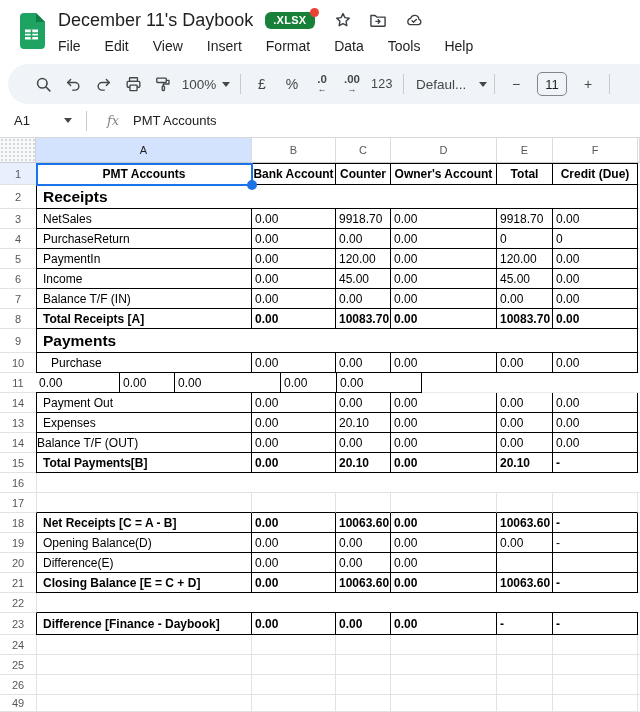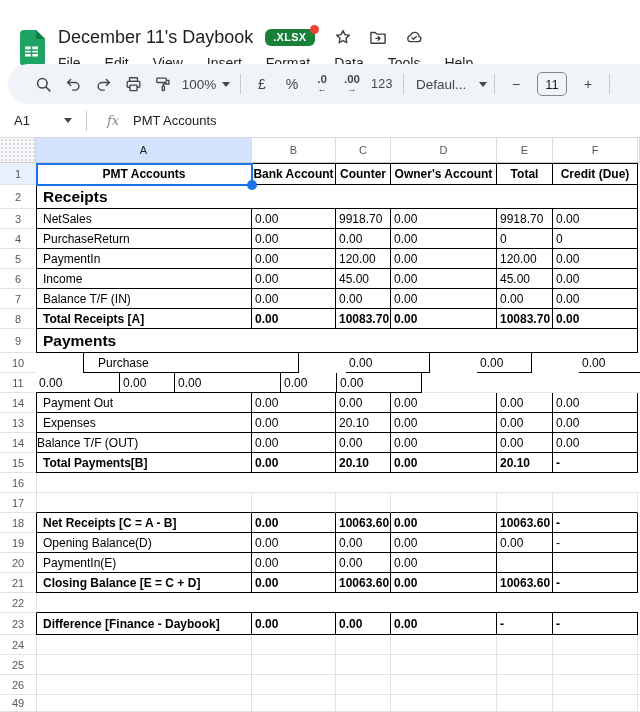--- a/index.html
+++ b/index.html
@@ -1,20 +1,20 @@
 <!DOCTYPE html>
 <html><head>
 <meta charset="utf-8">
 <style>
   html,body{margin:0;padding:0;background:#fff;}
   .app{position:relative;width:640px;height:712px;overflow:hidden;background:#fff;
        font-family:"Liberation Sans",sans-serif;color:#202124;}
 
   
-  .titlebar{position:absolute;top:0;left:0;width:640px;height:62px;background:#fff;margin-top:17px;}
+  .titlebar{position:absolute;top:0;left:0;width:640px;height:62px;background:#fff;}
   .logo{position:absolute;left:18px;top:13px;}
   .tcol{position:absolute;left:58px;top:8px;}
   .trow1{display:flex;align-items:center;height:24px;}
   .doc-title{font-size:18px;font-weight:500;color:#1f1f1f;white-space:nowrap;}
   .badge{position:relative;margin-left:12px;background:#188038;color:#fff;font-size:11px;
          font-weight:bold;padding:2px 8px 3px 8px;border-radius:6px;letter-spacing:.3px;}
   .reddot{position:absolute;right:-4px;top:-4px;width:9px;height:9px;border-radius:50%;
           background:#ea4335;}
   .hicons{display:flex;align-items:center;gap:15px;margin-left:18px;}
   .hicons svg{display:block;}
@@ -284,21 +284,21 @@
         <div class="c bk bold" style="padding-left: 3px; flex: 0 0 106px; width: 106px;">0.00</div>
         <div class="c bk bold" style="padding-left: 3px; flex: 0 0 56px; width: 56px;">10083.70</div>
         <div class="c bk bold" style="padding-left: 3px; flex: 0 0 85px; width: 85px;">0.00</div>
         <div class="slv"></div>
       </div>
       <div class="grow" style="height: 24px;">
         <div class="rh">9</div>
         <div class="c bk bkl sec" style="flex: 0 0 602px; width: 602px;">Payments</div>
         <div class="slv"></div>
       </div>
-      <div class="grow" style="height: 20px; gap: 47px;">
+      <div class="grow" style="height: 20px;">
         <div class="rh">10</div>
         <div class="c bk bkl" style="padding-left: 14px; flex: 0 0 216px; width: 216px;">Purchase</div>
         <div class="c bk" style="padding-left: 3px; flex: 0 0 84px; width: 84px;">0.00</div>
         <div class="c bk" style="padding-left: 3px; flex: 0 0 55px; width: 55px;">0.00</div>
         <div class="c bk" style="padding-left: 3px; flex: 0 0 106px; width: 106px;">0.00</div>
         <div class="c bk" style="padding-left: 3px; flex: 0 0 56px; width: 56px;">0.00</div>
         <div class="c bk" style="padding-left: 3px; flex: 0 0 85px; width: 85px;">0.00</div>
         <div class="slv"></div>
       </div>
       <div class="grow" style="height: 20px;">
@@ -380,21 +380,21 @@
         <div class="c bk bkl" style="padding-left: 6px; flex: 0 0 216px; width: 216px;">Opening Balance(D)</div>
         <div class="c bk" style="padding-left: 3px; flex: 0 0 84px; width: 84px;">0.00</div>
         <div class="c bk" style="padding-left: 3px; flex: 0 0 55px; width: 55px;">0.00</div>
         <div class="c bk" style="padding-left: 3px; flex: 0 0 106px; width: 106px;">0.00</div>
         <div class="c bk" style="padding-left: 3px; flex: 0 0 56px; width: 56px;">0.00</div>
         <div class="c bk" style="padding-left: 3px; flex: 0 0 85px; width: 85px;">-</div>
         <div class="slv"></div>
       </div>
       <div class="grow" style="height: 20px;">
         <div class="rh">20</div>
-        <div class="c bk bkl" style="padding-left: 6px; flex: 0 0 216px; width: 216px;">PaymentIn(E)</div>
+        <div class="c bk bkl" style="padding-left: 6px; flex: 0 0 216px; width: 216px;">Difference(E)</div>
         <div class="c bk" style="padding-left: 3px; flex: 0 0 84px; width: 84px;">0.00</div>
         <div class="c bk" style="padding-left: 3px; flex: 0 0 55px; width: 55px;">0.00</div>
         <div class="c bk" style="padding-left: 3px; flex: 0 0 106px; width: 106px;">0.00</div>
         <div class="c bk" style="padding-left: 3px; flex: 0 0 56px; width: 56px;"></div>
         <div class="c bk" style="padding-left: 3px; flex: 0 0 85px; width: 85px;"></div>
         <div class="slv"></div>
       </div>
       <div class="grow" style="height: 20px;">
         <div class="rh">21</div>
         <div class="c bk bkl bold" style="padding-left: 6px; flex: 0 0 216px; width: 216px;">Closing Balance [E = C + D]</div>

